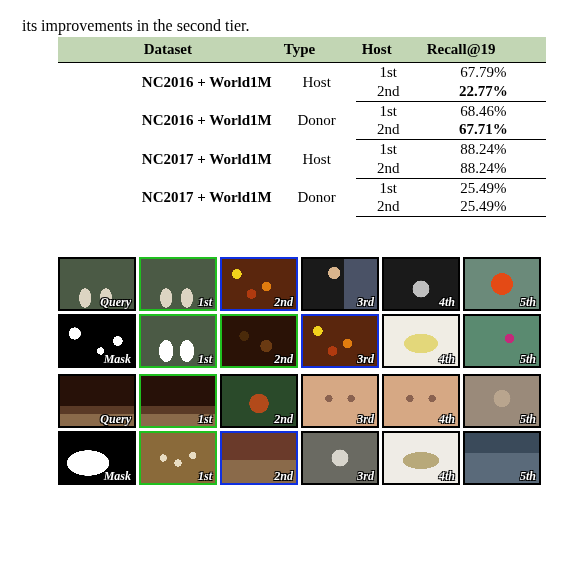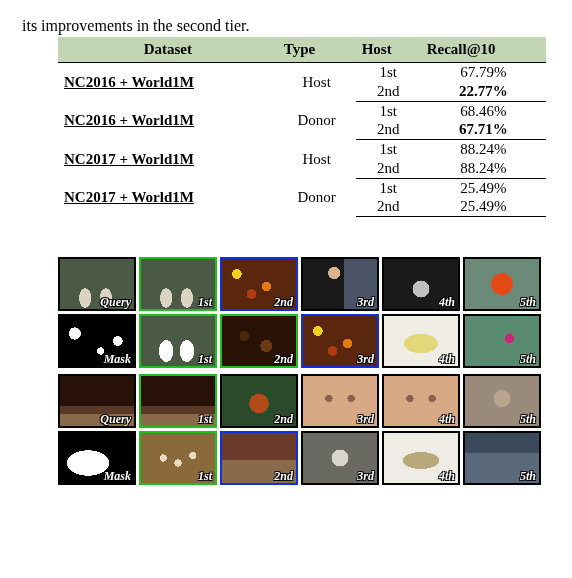--- a/index.html
+++ b/index.html
@@ -39,24 +39,23 @@
     border-bottom: 1.5px solid #000;
   }
   table.results th:first-child { text-align: center; }
   table.results td {
     padding: 0 6px;
     text-align: center;
     vertical-align: middle;
     line-height: 1.25;
   }
   table.results td.ds {
-    text-align: left;
+    text-align: right;
     font-weight: bold;
     white-space: nowrap;
-    text-decoration: underline;
   }
   table.results td.type { }
   table.results tr.sep td { border-bottom: 0.5px solid #000; }
   table.results tr.group-end td { border-bottom: 1px solid #000; }
   table.results tr.last td { border-bottom: 1.5px solid #000; }
   .bold { font-weight: bold; }
 
   
   .grid-wrap {
     margin: 40px auto 0 auto;
@@ -218,21 +217,21 @@
 
   <div class="caption-frag">its improvements in the second tier.</div>
 
   <div class="tbl-wrap">
     <table class="results">
       <thead>
         <tr>
           <th>Dataset</th>
           <th>Type</th>
           <th>Host</th>
-          <th>Recall@10</th>
+          <th>Recall@19</th>
         </tr>
       </thead>
       <tbody id="tbody">
           <tr>
             <td class="ds" rowspan="2">NC2016 + World1M</td>
             <td class="type" rowspan="2">Host</td>
             <td>1st</td>
             <td>67.79%</td>
           </tr>
           <tr class="sep">

